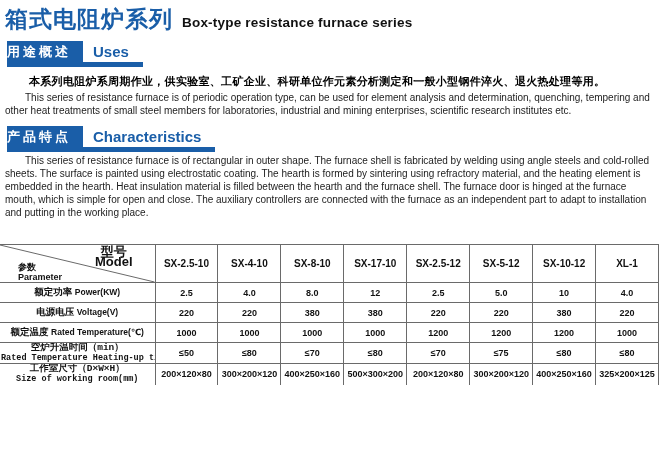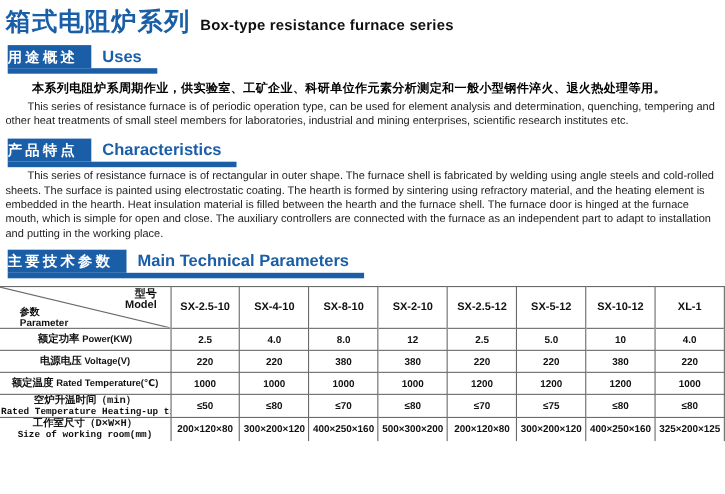--- a/index.html
+++ b/index.html
@@ -25,21 +25,21 @@
 
   
   table.params { border-collapse: collapse; table-layout: fixed; width: 659px; margin-top: 7px; }
   table.params th, table.params td { border: 1px solid #6a6a6a; font-size: 9px; text-align: center; vertical-align: middle; padding: 0 1px; overflow: hidden; white-space: nowrap; }
   table.params thead th { height: 38px; font-weight: bold; font-size: 10px; }
   table.params th:first-child, table.params td:first-child { border-left: none; width: 155px; }
   table.params tr:last-child td, table.params tr:last-child th { border-bottom: none; }
   table.params thead th { border-bottom-width: 2px; }
   th.corner { position: relative; padding: 0; }
   .diag { position: absolute; left: 0; top: 0; width: 100%; height: 100%; }
-  .corner-top { position: absolute; top: 2px; right: 12px; text-align: right; font-size: 10px; font-weight: bold; line-height: 10px; }
+  .corner-top { position: absolute; top: 2px; right: 22px; text-align: center; font-size: 13px; font-weight: bold; line-height: 10px; }
   .corner-bottom { position: absolute; bottom: 0; left: 18px; text-align: left; font-size: 9px; font-weight: bold; line-height: 10px; }
   td.val { font-weight: bold; font-size: 9px; height: 20px; }
   th.rowlabel { text-align: left; padding-left: 8px; font-weight: bold; }
   th.rowlabel .lbl-zh { font-size: 9.5px; }
   th.rowlabel .lbl-en { font-size: 8.5px; font-weight: bold; text-align: center; }
   tr.twoline th.rowlabel { line-height: 10px; height: 21px; font-family: Liberation Mono, monospace; }
   tr.oneline th.rowlabel { height: 20px; }
 </style>
 </head>
 <body>
@@ -68,24 +68,20 @@
         <span class="sec-zh">产品特点</span>
         <span class="sec-en">Characteristics</span>
       </div>
       <div class="sec-bar"></div>
     </div>
     <p class="para-en">This series of resistance furnace is of rectangular in outer shape. The furnace shell is fabricated by welding using angle steels and cold-rolled sheets. The surface is painted using electrostatic coating. The hearth is formed by sintering using refractory material, and the heating element is embedded in the hearth. Heat insulation material is filled between the hearth and the furnace shell. The furnace door is hinged at the furnace mouth, which is simple for open and close. The auxiliary controllers are connected with the furnace as an independent part to adapt to installation and putting in the working place.</p>
   </section>
 
   <section>
     <div class="sec-head" style="margin-top:8px;">
-      <div class="sec-head-inner">
-        <span class="sec-zh">主要技术参数</span>
-        <span class="sec-en">Main Technical Parameters</span>
-      </div>
       <div class="sec-bar"></div>
     </div>
 
     <table class="params">
       <thead>
         <tr id="model-row">
           <th class="corner">
             <svg class="diag" viewBox="0 0 100 100" preserveAspectRatio="none">
               <line x1="0" y1="0" x2="100" y2="100" stroke="#6a6a6a" stroke-width="1" vector-effect="non-scaling-stroke"></line>
             </svg>
@@ -95,21 +91,21 @@
             </span>
             <span class="corner-bottom">
               <span>参数</span><br>
               <span>Parameter</span>
             </span>
           </th>
 
         <th class="model">SX-2.5-10</th>
             <th class="model">SX-4-10</th>
             <th class="model">SX-8-10</th>
-            <th class="model">SX-2-10</th>
+            <th class="model">SX-17-10</th>
             <th class="model">SX-2.5-12</th>
             <th class="model">SX-5-12</th>
             <th class="model">SX-10-12</th>
             <th class="model">XL-1</th>
           </tr>
       </thead>
       <tbody id="param-tbody">
 
       <tr class="oneline">
             <th class="rowlabel"><span class="lbl-zh">额定功率</span> <span class="lbl-en">Power(KW)</span></th>

